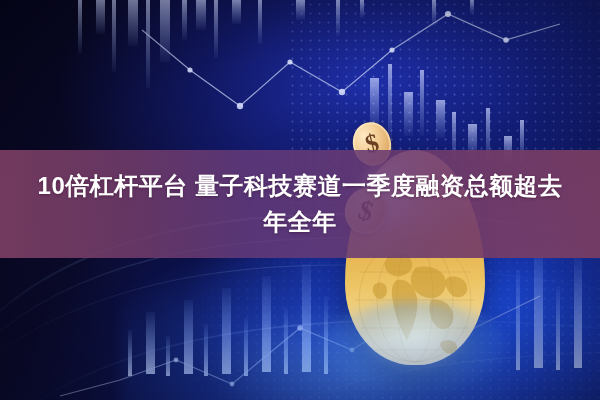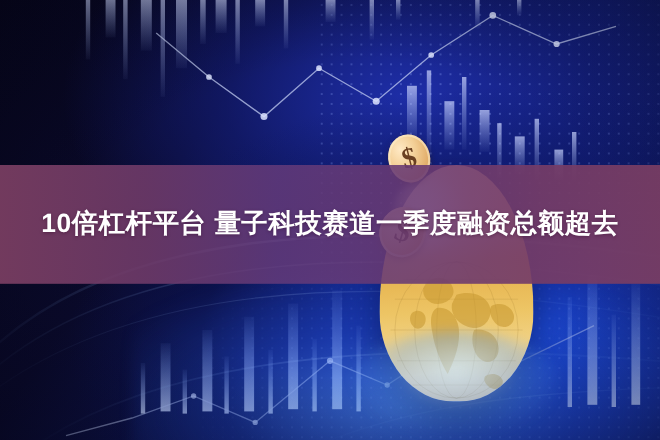--- a/index.html
+++ b/index.html
@@ -327,15 +327,16 @@
     <div class="coin coin-b">
       <span>$</span>
     </div>
   </div>
 
   <div class="vignette"></div>
 
   <div class="banner"></div>
   <div class="headline">
     <div class="l1">10倍杠杆平台 量子科技赛道一季度融资总额超去</div>
+    <div class="l2">年全年</div>
   </div>
 
 </div>
 
 </body></html>

